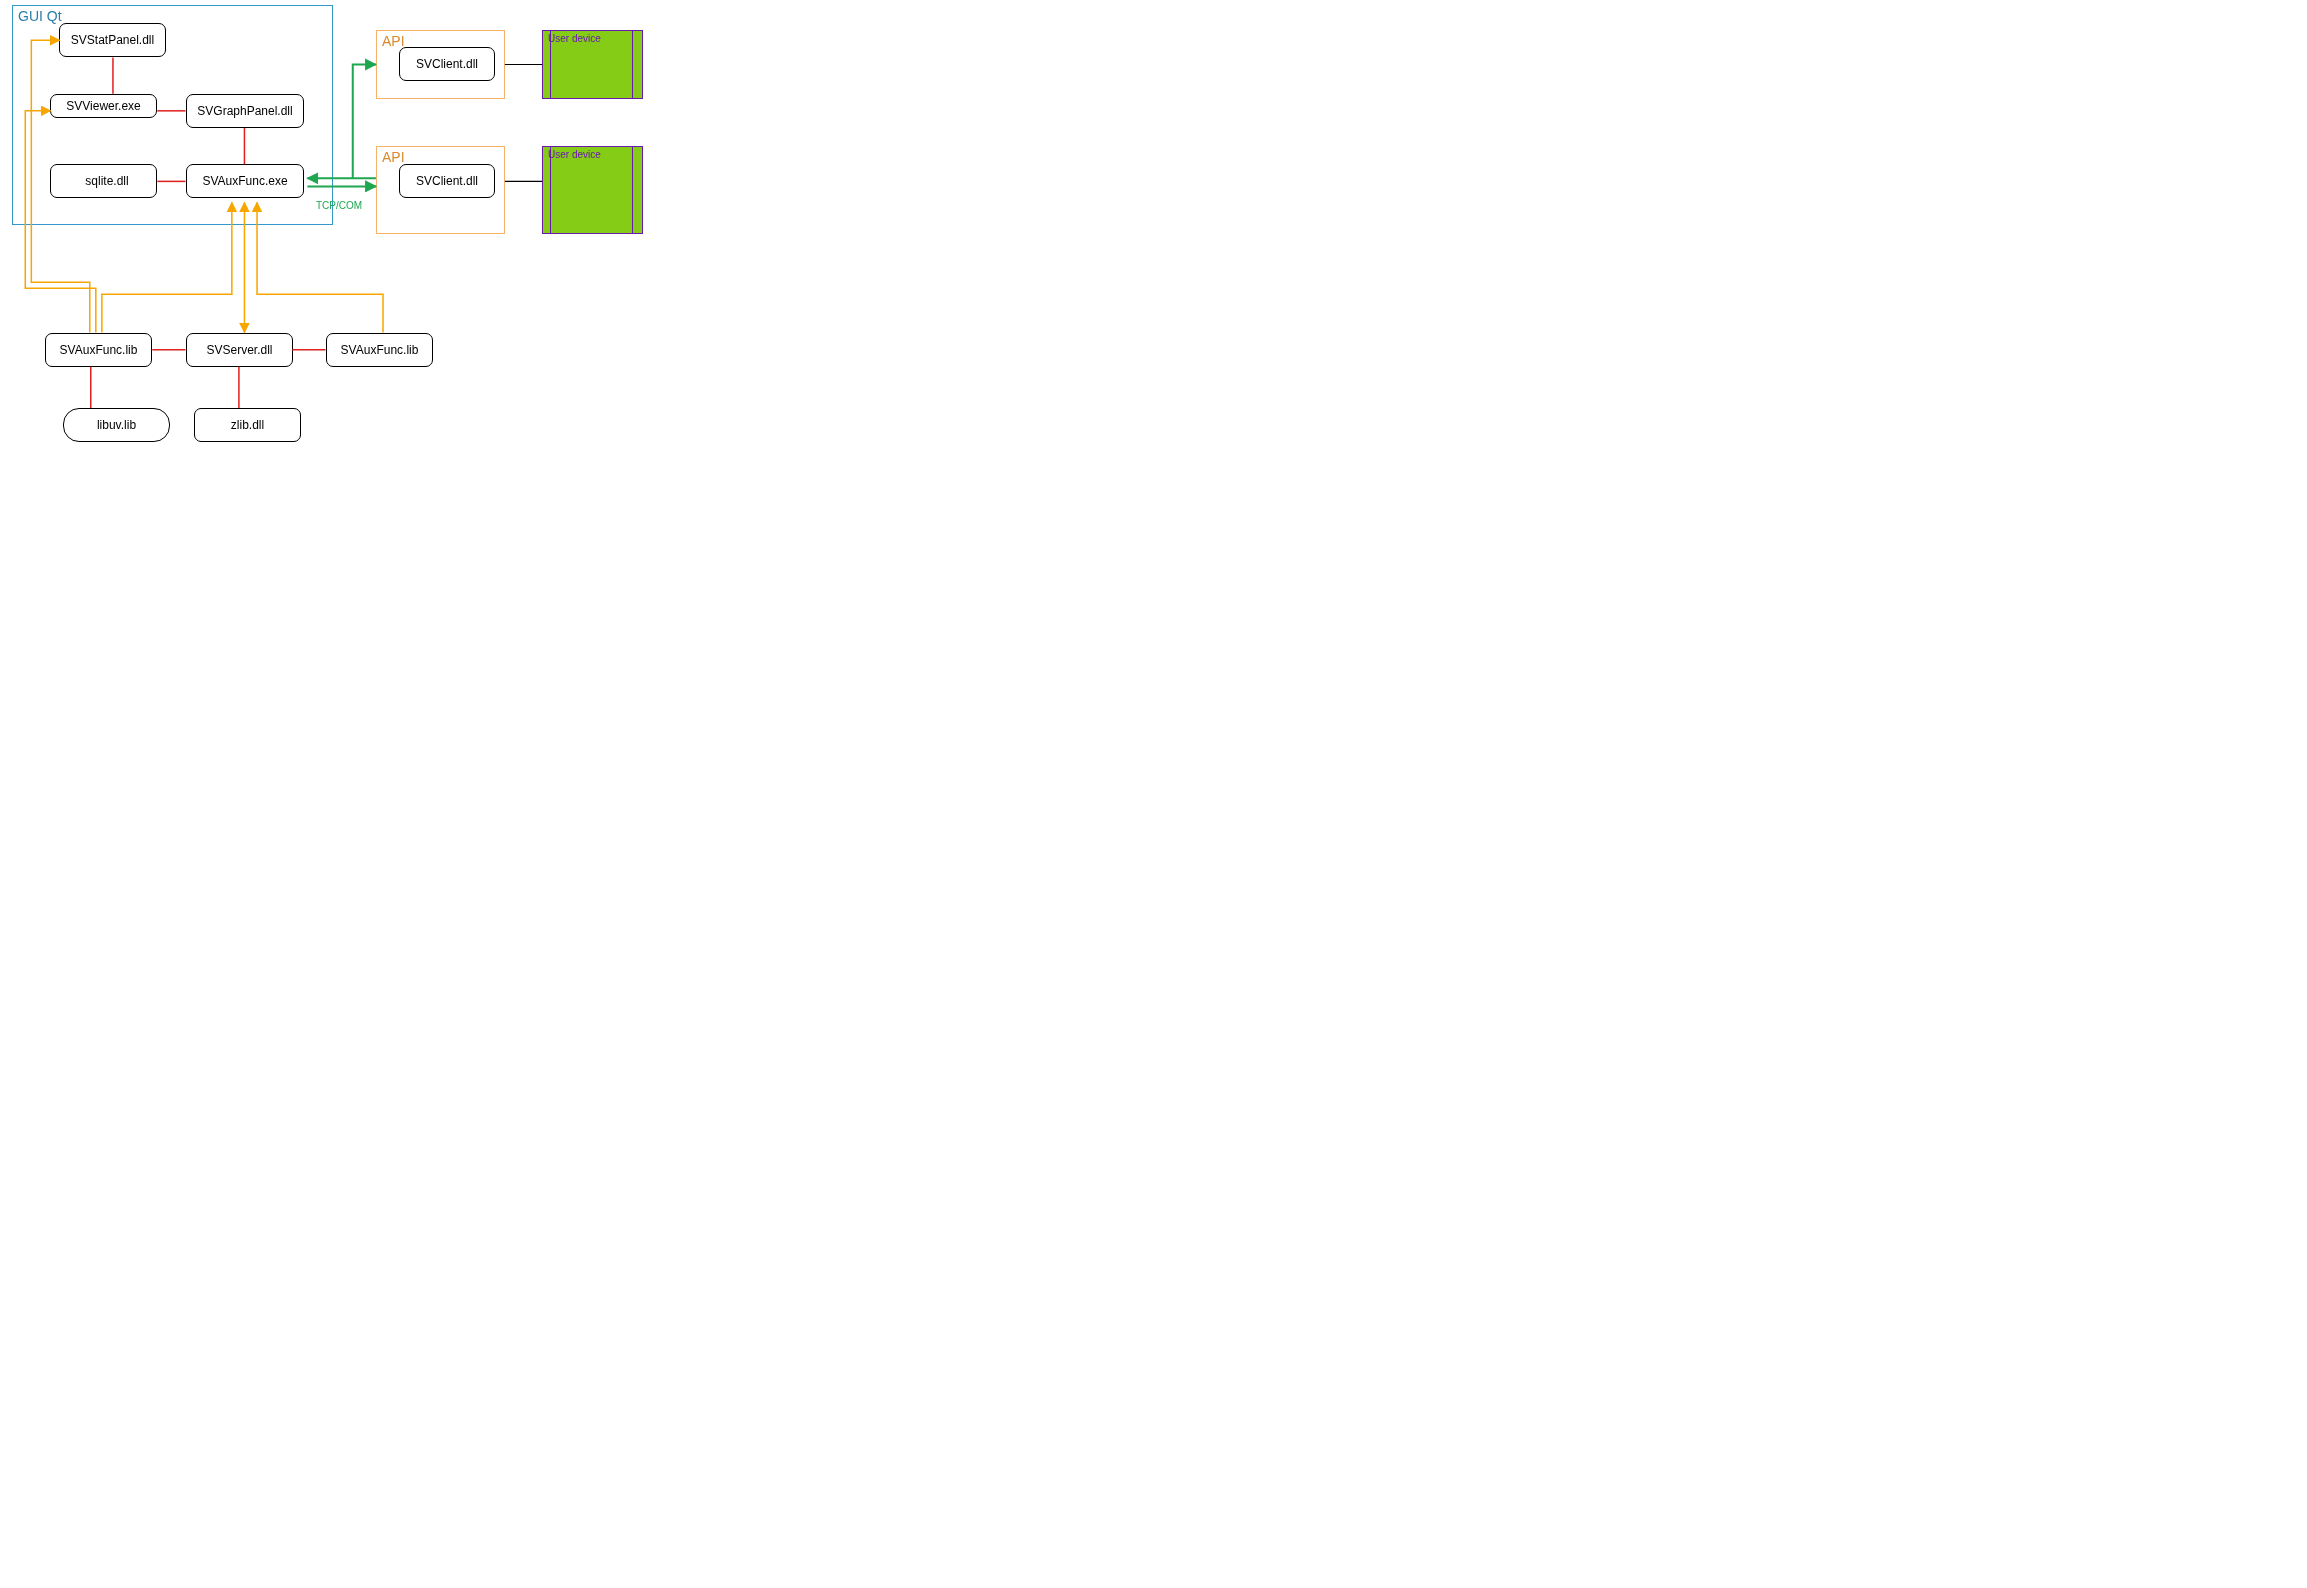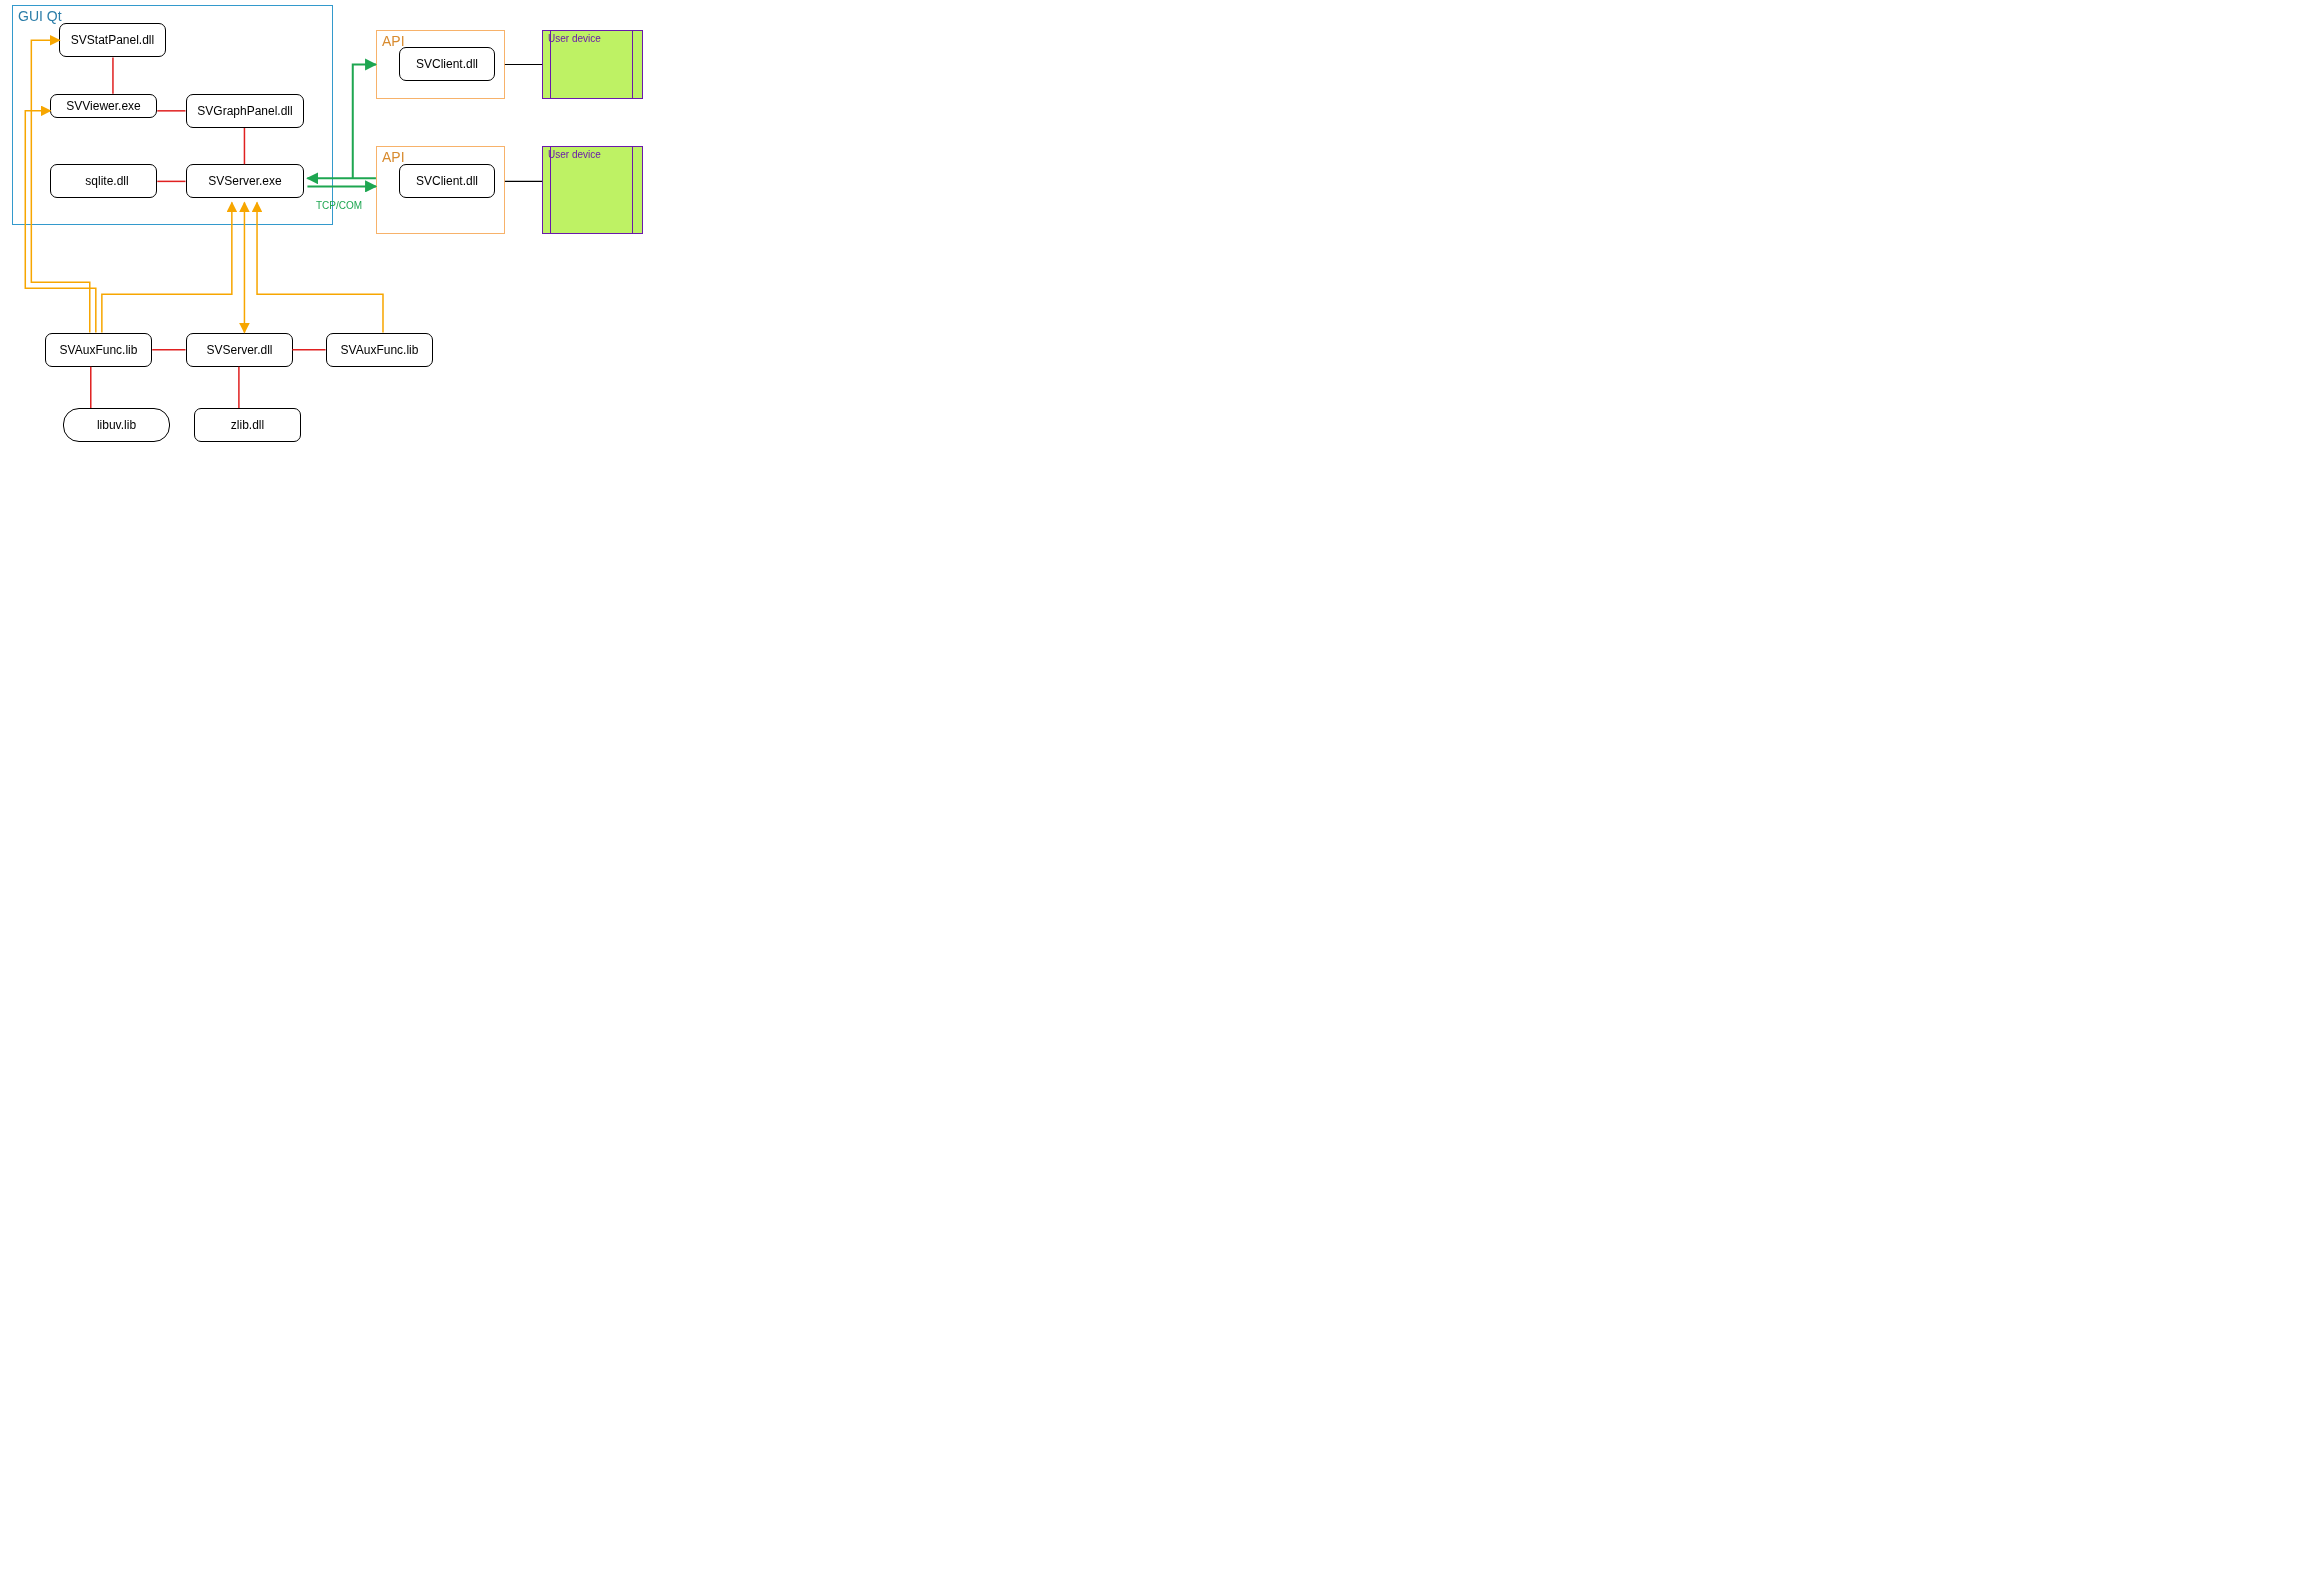--- a/index.html
+++ b/index.html
@@ -43,21 +43,21 @@
     display: flex;
     align-items: center;
     justify-content: center;
     font-size: 12px;
     color: #000000;
     text-align: center;
   }
   .user-device {
     position: absolute;
     border: 1.5px solid;
-    background: #bef264;
+    background: #84cc16;
     box-sizing: border-box;
     padding-left: 31px;
   }
   .user-device .ud-label {
     position: absolute;
     top: 2px;
     left: 5px;
     font-size: 10px;
   }
   .user-device .ud-inner {
@@ -111,21 +111,21 @@
 
   <div class="node" style="left:186px; top:94px; width:118px; height:34px;">
     <span>SVGraphPanel.dll</span>
   </div>
 
   <div class="node" style="left:50px; top:164px; width:107px; height:34px;padding-left:7px;">
     <span>sqlite.dll</span>
   </div>
 
   <div class="node" style="left:186px; top:164px; width:118px; height:34px;">
-    <span>SVServer.exe</span>
+    <span>SVAuxFunc.exe</span>
   </div>
 
   <div class="node" style="left:399px; top:47px; width:96px; height:34px;">
     <span>SVClient.dll</span>
   </div>
 
   <div class="node" style="left:399px; top:164px; width:96px; height:34px;">
     <span>SVClient.dll</span>
   </div>
 

